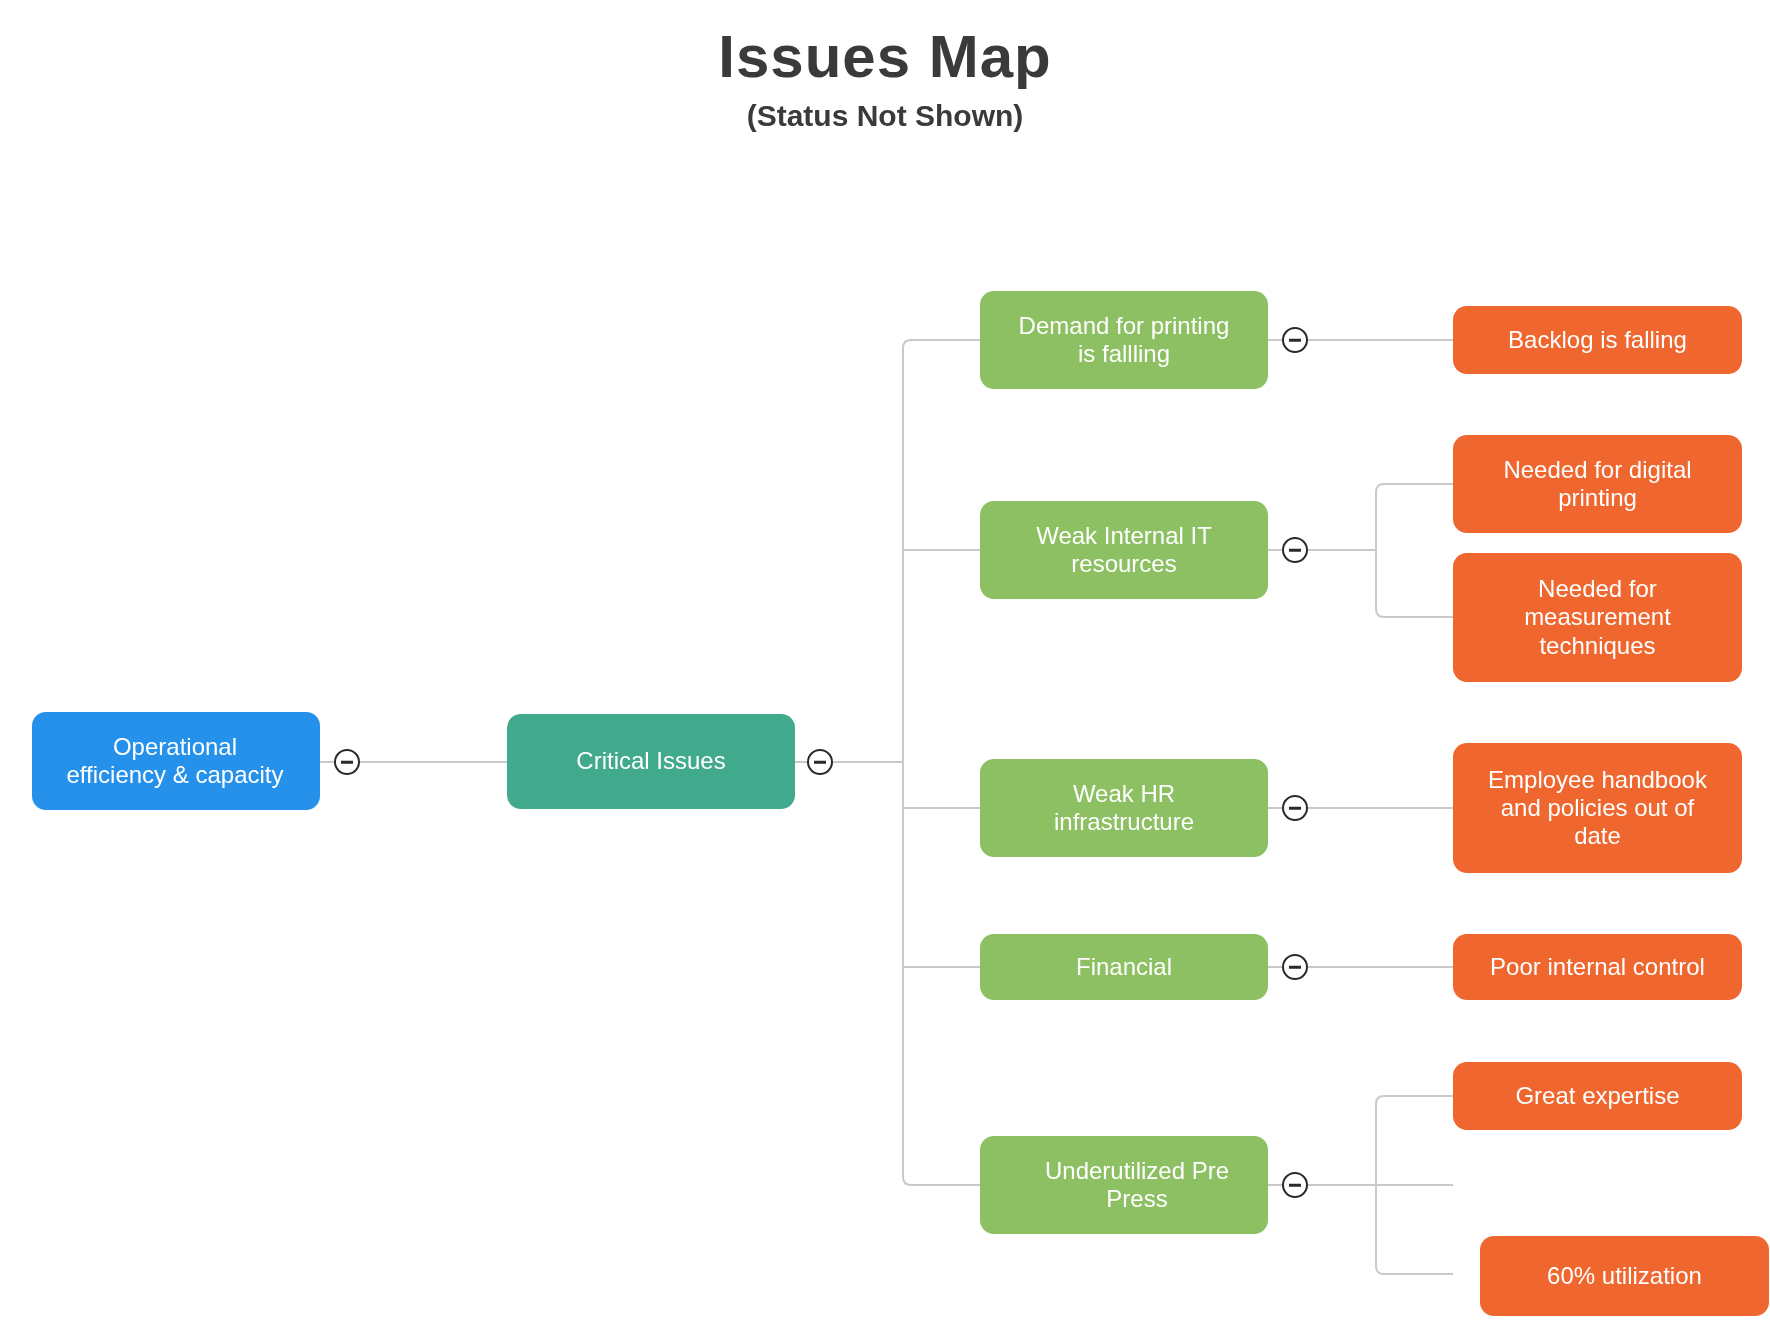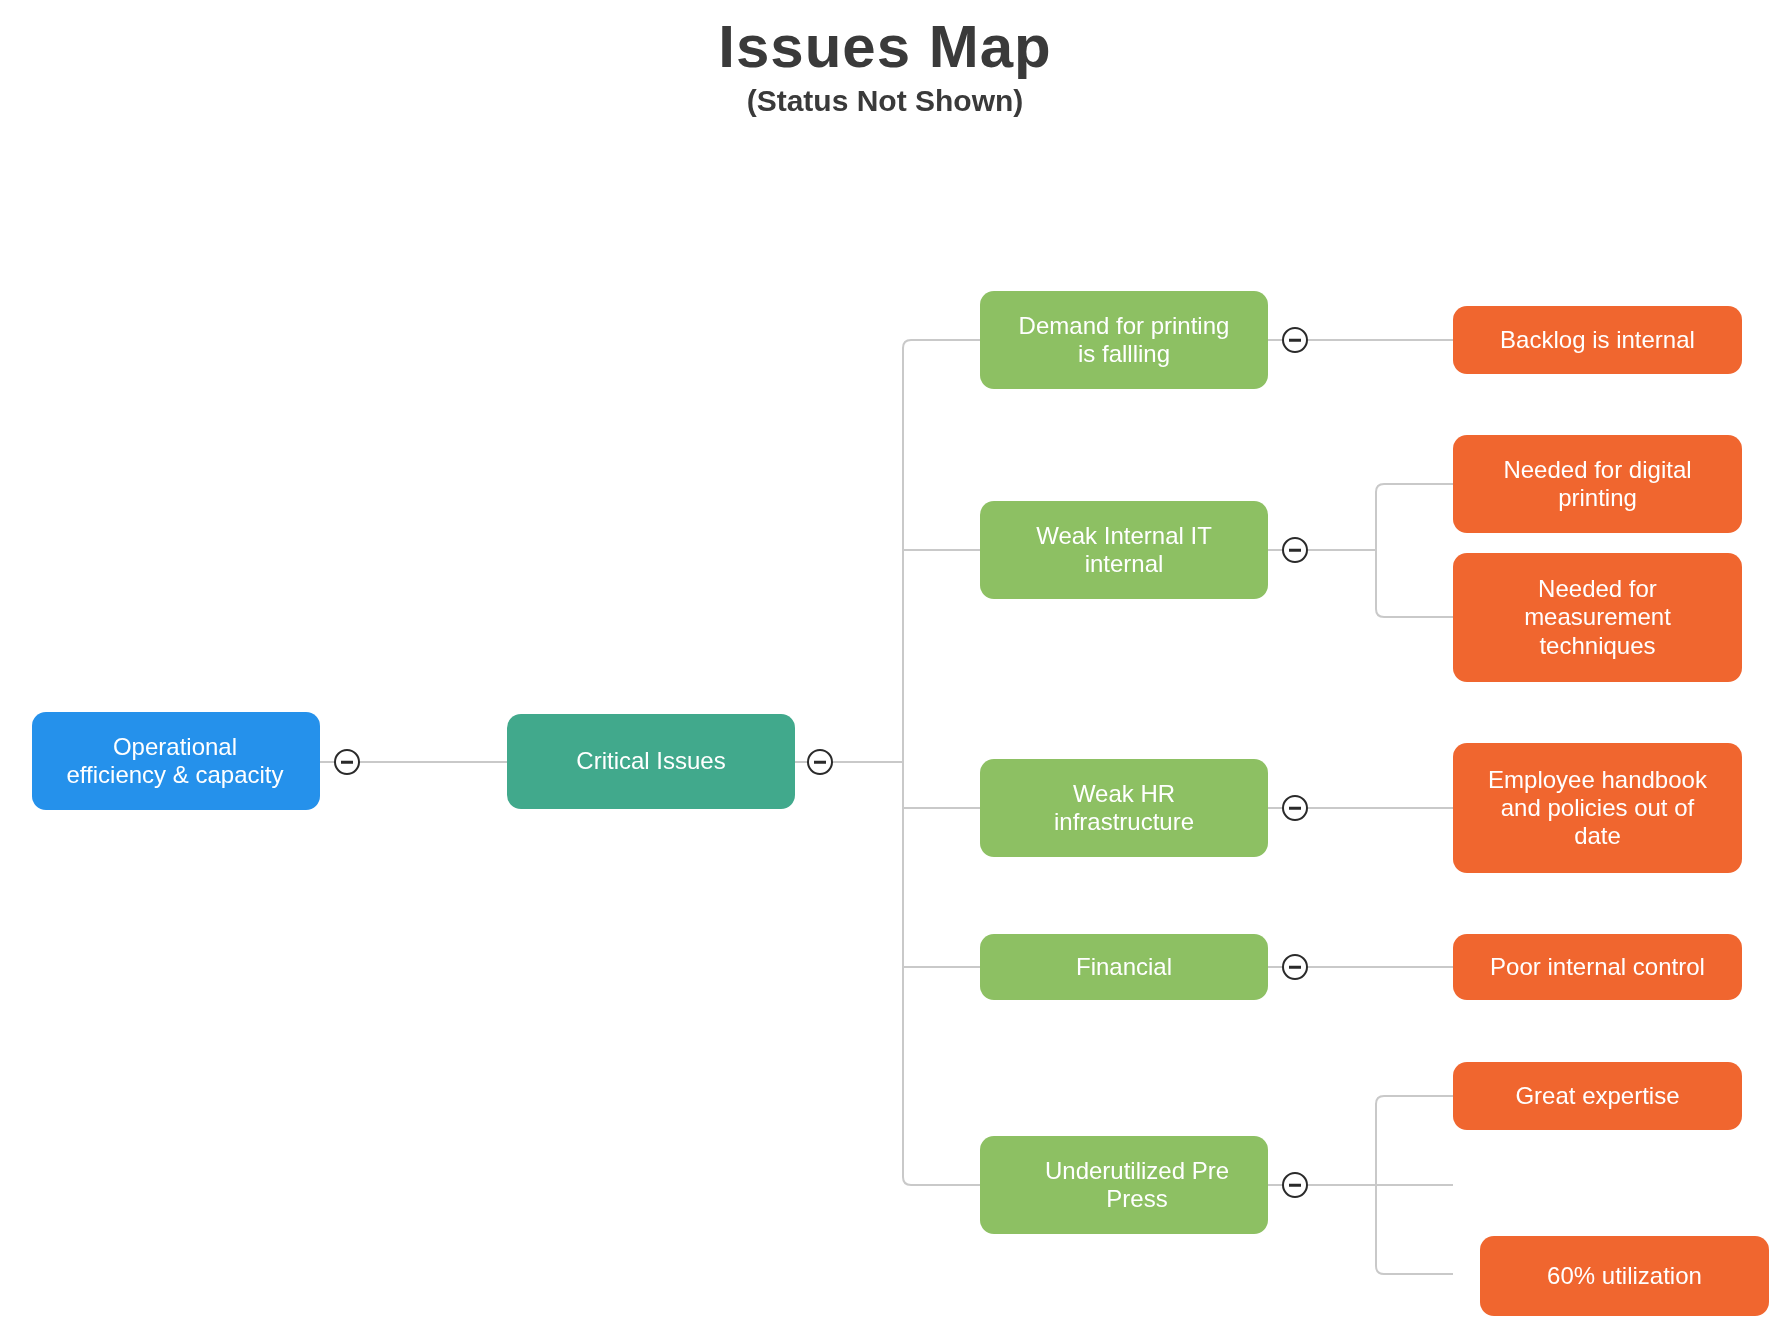--- a/index.html
+++ b/index.html
@@ -13,21 +13,21 @@
   }
   .header {
     position: absolute;
     top: 14px;
     left: 0;
     width: 1770px;
     text-align: center;
     pointer-events: none;
   }
   .title {
-    margin: 1px;
+    margin: 11px;
     font-size: 60px;
     font-weight: 700;
     color: var(--title-color, #3a3a3a);
     letter-spacing: 1px;
     line-height: 1.05;
   }
   .subtitle {
     margin-top: 6px;
     font-size: 30px;
     font-weight: 700;
@@ -127,28 +127,28 @@
   </svg>
 
   <div class="node root" style="left:32px; top:712px; width:288px; height:98px;padding-left:8px;">Operational
 efficiency &amp; capacity</div>
 
   <div class="node level1" style="left:507px; top:714px; width:288px; height:95px;">Critical Issues</div>
 
   <div class="node level2" style="left:980px; top:291px; width:288px; height:98px;">Demand for printing
 is fallling</div>
   <div class="node level2" style="left:980px; top:501px; width:288px; height:98px;">Weak Internal IT
-internal</div>
+resources</div>
   <div class="node level2" style="left:980px; top:759px; width:288px; height:98px;">Weak HR
 infrastructure</div>
   <div class="node level2" style="left:980px; top:934px; width:288px; height:66px;">Financial</div>
   <div class="node level2" style="left:980px; top:1136px; width:288px; height:98px;padding-left:36px;">Underutilized Pre
 Press</div>
 
-  <div class="node level3" style="left:1453px; top:306px; width:289px; height:68px;">Backlog is internal</div>
+  <div class="node level3" style="left:1453px; top:306px; width:289px; height:68px;">Backlog is falling</div>
   <div class="node level3" style="left:1453px; top:435px; width:289px; height:98px;">Needed for digital
 printing</div>
   <div class="node level3" style="left:1453px; top:553px; width:289px; height:129px;">Needed for
 measurement
 techniques</div>
   <div class="node level3" style="left:1453px; top:743px; width:289px; height:130px;">Employee handbook
 and policies out of
 date</div>
   <div class="node level3" style="left:1453px; top:934px; width:289px; height:66px;">Poor internal control</div>
   <div class="node level3" style="left:1453px; top:1062px; width:289px; height:68px;">Great expertise</div>

